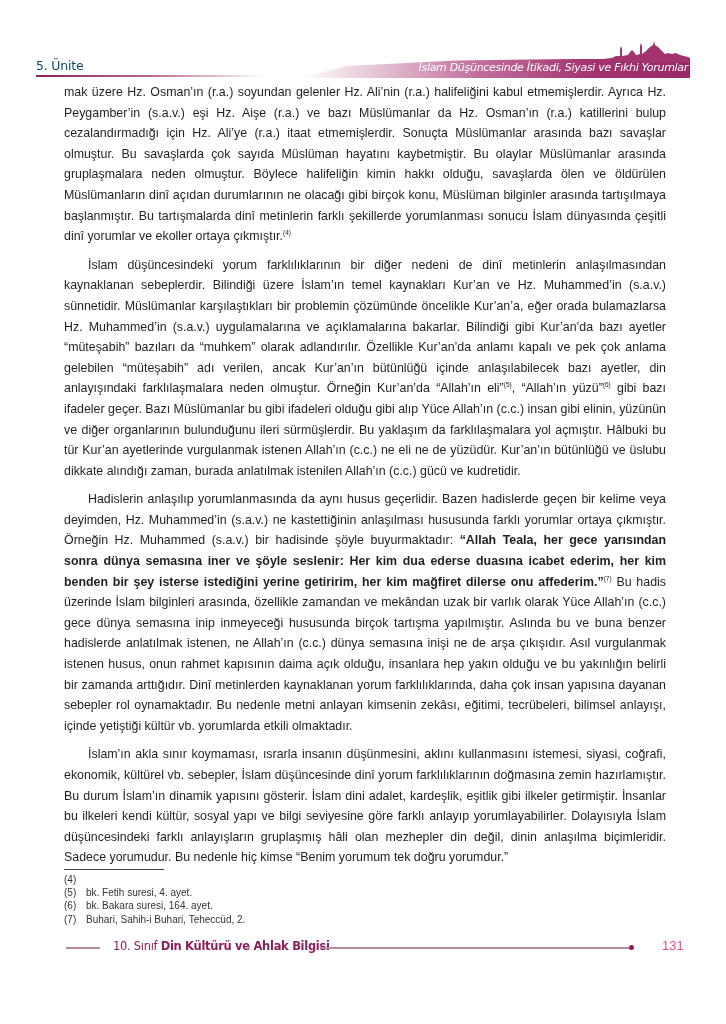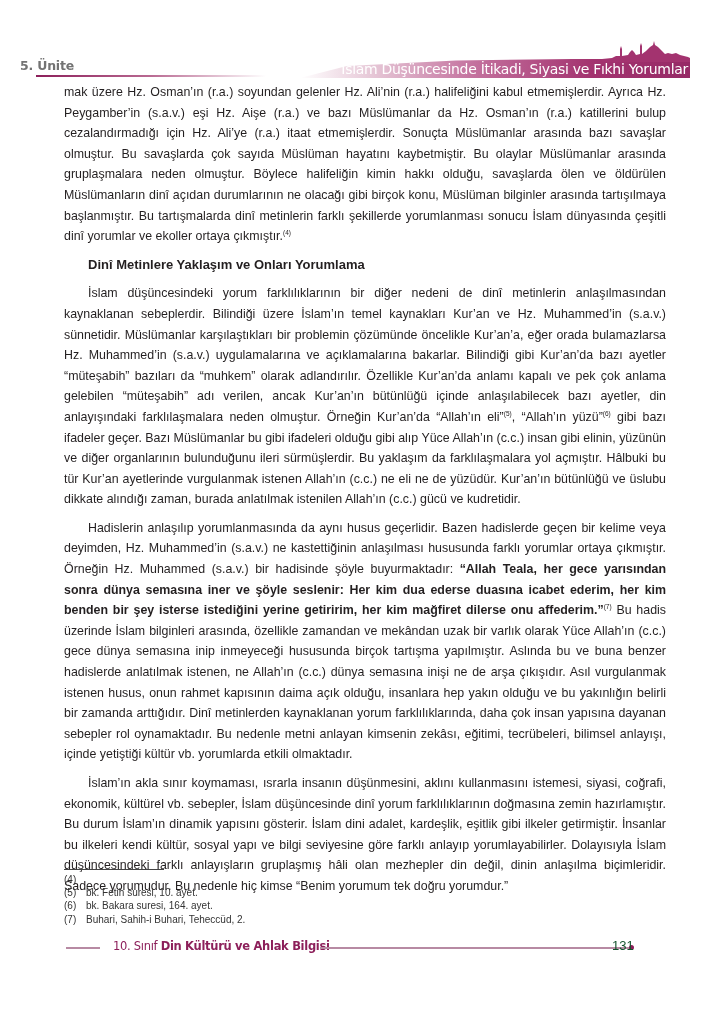--- a/index.html
+++ b/index.html
@@ -1,79 +1,78 @@
 <!DOCTYPE html>
 <html><head>
 <meta charset="utf-8">
 <style>
   html, body { margin: 0; padding: 0; background: #ffffff; }
   body { width: 726px; height: 1024px; position: relative; overflow: hidden; font-family: "Liberation Sans", sans-serif; color: #231f20; }
 
   .header { position: absolute; left: 0; top: 0; width: 726px; height: 80px; }
-  .unit-label { position: absolute; left: 20px; top: 58px; font-family: "DejaVu Sans", sans-serif; font-weight: bold; font-size: 12.5px; color: #737373; letter-spacing: -0.2px; }
+  .unit-label { position: absolute; left: 36px; top: 58px; font-family: "DejaVu Sans", sans-serif; font-weight: normal; font-size: 12.5px; color: #0c4a6e; letter-spacing: -0.2px; }
   .unit-underline { position: absolute; left: 36px; top: 75px; width: 230px; height: 2px; background: linear-gradient(to right, #8c1f5a 0%, #b96a92 50%, rgba(200,150,175,0) 100%); }
   .title-band { position: absolute; left: 300px; top: 58px; width: 390px; height: 20px;
      background: linear-gradient(to right, rgba(255,255,255,0) 0%, #e7c9d8 18%, #c3709d 45%, #a3336f 75%, #962a66 100%);
      clip-path: polygon(0 100%, 12% 40%, 40% 12%, 70% 5%, 100% 5%, 100% 100%); }
-  .chapter-title { position: absolute; right: 38px; top: 61px; font-family: "DejaVu Sans", sans-serif; font-size: 14px; color: #ffffff; letter-spacing: -0.3px; white-space: nowrap; }
+  .chapter-title { position: absolute; right: 38px; top: 61px; font-family: "DejaVu Sans", sans-serif; font-size: 11px; color: #ffffff; letter-spacing: -0.3px; white-space: nowrap; font-style: italic; }
   .mosque-icon { position: absolute; left: 602px; top: 38px; width: 88px; height: 24px; }
 
   .content { position: absolute; left: 64px; top: 82px; width: 602px; font-size: 12.4px; line-height: 20.6px; text-align: justify; }
   .content p { margin: 0 0 8px 0; }
   .content p.indent { text-indent: 24px; }
   .section-heading { font-weight: bold; font-size: 13px; margin: 2px 0 8px 24px !important; color: #231f20; }
   .content b { font-weight: bold; }
   sup { font-size: 6.5px; vertical-align: 5px; line-height: 0; }
 
   .footnote-rule { position: absolute; left: 64px; top: 869px; width: 100px; height: 1px; background: #444; }
   .footnotes { position: absolute; left: 64px; top: 873px; width: 600px; font-size: 10px; line-height: 13.2px; color: #333; }
   .footnote { display: flex; }
   .fn-num { width: 22px; flex: none; }
 
   .footer { position: absolute; left: 0; top: 938px; width: 726px; height: 20px; }
   .footer-line-left { position: absolute; left: 66px; top: 9px; width: 34px; height: 1.5px; background: #b78aa3; }
   .footer-text { position: absolute; left: 113px; top: 1px; font-family: "DejaVu Sans", sans-serif; font-size: 11.5px; color: #8c1f5a; white-space: nowrap; letter-spacing: -0.3px; }
   .footer-text .bold { font-weight: bold; }
   .footer-line-right { position: absolute; left: 320px; top: 9px; width: 310px; height: 1.5px; background: #b78aa3; }
   .footer-dot { position: absolute; left: 629px; top: 7px; width: 5px; height: 5px; border-radius: 50%; background: #8c1f5a; }
-  .page-number { position: absolute; left: 612px; top: 0px; font-size: 13px; color: #14532d; }
+  .page-number { position: absolute; left: 662px; top: 0px; font-size: 13px; color: #ec4899; }
 </style>
 </head>
 <body>
 
 <div class="header">
   <div class="unit-label">5. Ünite</div>
   <div class="unit-underline"></div>
   <div class="title-band"></div>
   <svg class="mosque-icon" viewBox="0 0 88 24">
     <path fill="#a3336f" d="M0 24 L0 21 L10 20 L14 18 L18 18 L18 11 L19 8 L20 11 L20 18 L26 17 L28 14 L30 12 L32 14 L34 17 L38 16 L38 8 L39 5 L40 8 L40 16 L44 13 L48 9 L51 7 L52 3 L53 7 L56 9 L60 13 L63 16 L66 15 L70 16 L74 15 L78 17 L82 18 L86 19 L88 20 L88 24 Z"></path>
   </svg>
   <div class="chapter-title">İslam Düşüncesinde İtikadi, Siyasi ve Fıkhi Yorumlar</div>
 </div>
 
 <div class="content">
   <p><span>mak üzere Hz. Osman’ın (r.a.) soyundan gelenler Hz. Ali’nin (r.a.) halifeliğini kabul etmemişlerdir. Ayrıca Hz. Peygamber’in (s.a.v.) eşi Hz. Aişe (r.a.) ve bazı Müslümanlar da Hz. Osman’ın (r.a.) katillerini bulup cezalandırmadığı için Hz. Ali’ye (r.a.) itaat etmemişlerdir. Sonuçta Müslümanlar arasında bazı savaşlar olmuştur. Bu savaşlarda çok sayıda Müslüman hayatını kaybetmiştir. Bu olaylar Müslümanlar arasında gruplaşmalara neden olmuştur. Böylece halifeliğin kimin hakkı olduğu, savaşlarda ölen ve öldürülen Müslümanların dinî açıdan durumlarının ne olacağı gibi birçok konu, Müslüman bilginler arasında tartışılmaya başlanmıştır. Bu tartışmalarda dinî metinlerin farklı şekillerde yorumlanması sonucu İslam dünyasında çeşitli dinî yorumlar ve ekoller ortaya çıkmıştır.</span><sup>(4)</sup></p>
 
-  <p class="section-heading">Dinî Metinlere Yaklaşım ve Onları Yorumlama</p>
 
   <p class="indent"><span>İslam düşüncesindeki yorum farklılıklarının bir diğer nedeni de dinî metinlerin anlaşılmasından kaynaklanan sebeplerdir. Bilindiği üzere İslam’ın temel kaynakları Kur’an ve Hz. Muhammed’in (s.a.v.) sünnetidir. Müslümanlar karşılaştıkları bir problemin çözümünde öncelikle Kur’an’a, eğer orada bulamazlarsa Hz. Muhammed’in (s.a.v.) uygulamalarına ve açıklamalarına bakarlar. Bilindiği gibi Kur’an’da bazı ayetler “müteşabih” bazıları da “muhkem” olarak adlandırılır. Özellikle Kur’an’da anlamı kapalı ve pek çok anlama gelebilen “müteşabih” adı verilen, ancak Kur’an’ın bütünlüğü içinde anlaşılabilecek bazı ayetler, din anlayışındaki farklılaşmalara neden olmuştur. Örneğin Kur’an’da “Allah’ın eli”</span><sup>(5)</sup><span>, “Allah’ın yüzü”</span><sup>(6)</sup><span> gibi bazı ifadeler geçer. Bazı Müslümanlar bu gibi ifadeleri olduğu gibi alıp Yüce Allah’ın (c.c.) insan gibi elinin, yüzünün ve diğer organlarının bulunduğunu ileri sürmüşlerdir. Bu yaklaşım da farklılaşmalara yol açmıştır. Hâlbuki bu tür Kur’an ayetlerinde vurgulanmak istenen Allah’ın (c.c.) ne eli ne de yüzüdür. Kur’an’ın bütünlüğü ve üslubu dikkate alındığı zaman, burada anlatılmak istenilen Allah’ın (c.c.) gücü ve kudretidir.</span></p>
 
   <p class="indent"><span>Hadislerin anlaşılıp yorumlanmasında da aynı husus geçerlidir. Bazen hadislerde geçen bir kelime veya deyimden, Hz. Muhammed’in (s.a.v.) ne kastettiğinin anlaşılması hususunda farklı yorumlar ortaya çıkmıştır. Örneğin Hz. Muhammed (s.a.v.) bir hadisinde şöyle buyurmaktadır: </span><b>“Allah Teala, her gece yarısından sonra dünya semasına iner ve şöyle seslenir: Her kim dua ederse duasına icabet ederim, her kim benden bir şey isterse istediğini yerine getiririm, her kim mağfiret dilerse onu affederim.”</b><sup>(7)</sup><span> Bu hadis üzerinde İslam bilginleri arasında, özellikle zamandan ve mekândan uzak bir varlık olarak Yüce Allah’ın (c.c.) gece dünya semasına inip inmeyeceği hususunda birçok tartışma yapılmıştır. Aslında bu ve buna benzer hadislerde anlatılmak istenen, ne Allah’ın (c.c.) dünya semasına inişi ne de arşa çıkışıdır. Asıl vurgulanmak istenen husus, onun rahmet kapısının daima açık olduğu, insanlara hep yakın olduğu ve bu yakınlığın belirli bir zamanda arttığıdır. Dinî metinlerden kaynaklanan yorum farklılıklarında, daha çok insan yapısına dayanan sebepler rol oynamaktadır. Bu nedenle metni anlayan kimsenin zekâsı, eğitimi, tecrübeleri, bilimsel anlayışı, içinde yetiştiği kültür vb. yorumlarda etkili olmaktadır.</span></p>
 
   <p class="indent">İslam’ın akla sınır koymaması, ısrarla insanın düşünmesini, aklını kullanmasını istemesi, siyasi, coğrafi, ekonomik, kültürel vb. sebepler, İslam düşüncesinde dinî yorum farklılıklarının doğmasına zemin hazırlamıştır. Bu durum İslam’ın dinamik yapısını gösterir. İslam dini adalet, kardeşlik, eşitlik gibi ilkeler getirmiştir. İnsanlar bu ilkeleri kendi kültür, sosyal yapı ve bilgi seviyesine göre farklı anlayıp yorumlayabilirler. Dolayısıyla İslam düşüncesindeki farklı anlayışların gruplaşmış hâli olan mezhepler din değil, dinin anlaşılma biçimleridir. Sadece yorumudur. Bu nedenle hiç kimse “Benim yorumum tek doğru yorumdur.”</p>
 </div>
 
 <div class="footnote-rule"></div>
 <div class="footnotes">
   <div class="footnote">
     <span class="fn-num">(4)</span>
   </div>
   <div class="footnote">
     <span class="fn-num">(5)</span>
-    <span>bk. Fetih suresi, 10. ayet.</span>
+    <span>bk. Fetih suresi, 4. ayet.</span>
   </div>
   <div class="footnote">
     <span class="fn-num">(6)</span>
     <span>bk. Bakara suresi, 164. ayet.</span>
   </div>
   <div class="footnote">
     <span class="fn-num">(7)</span>
     <span>Buhari, Sahih-i Buhari, Teheccüd, 2.</span>
   </div>
 </div>

